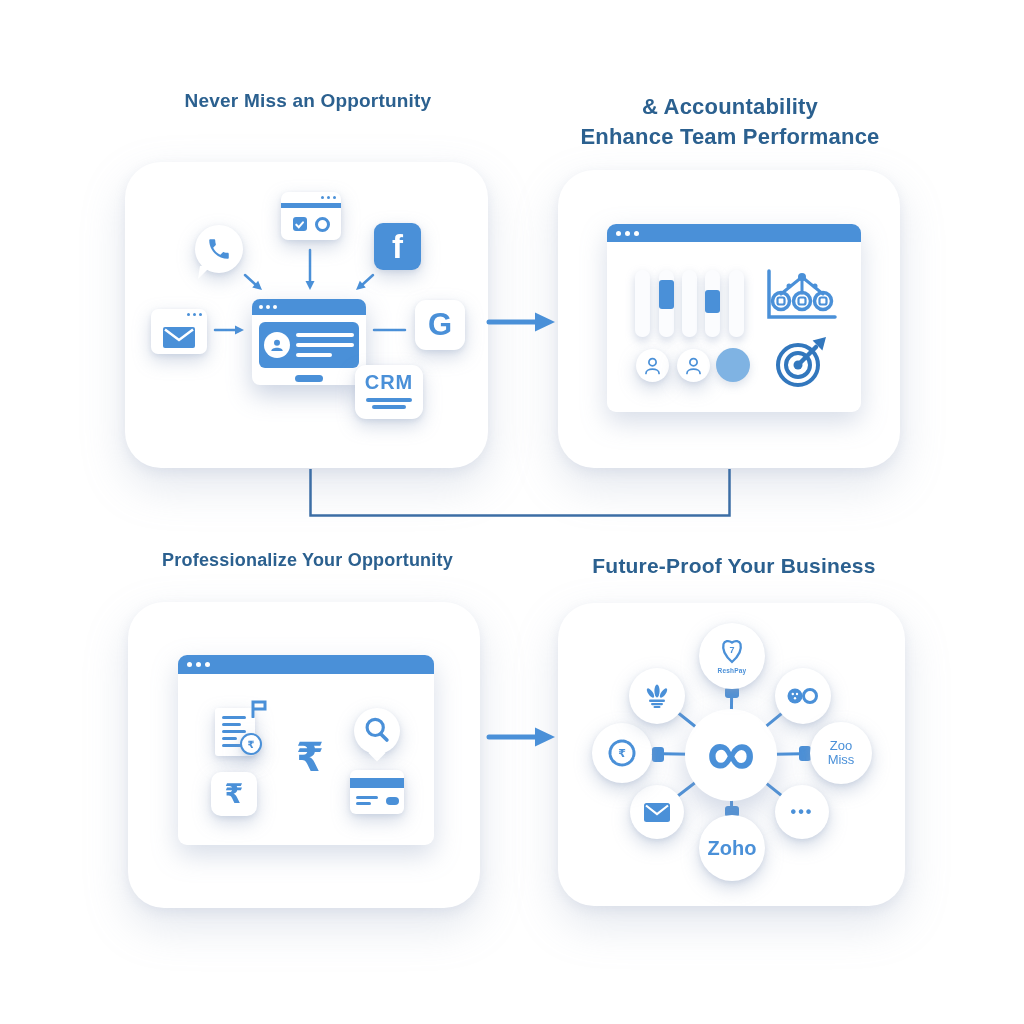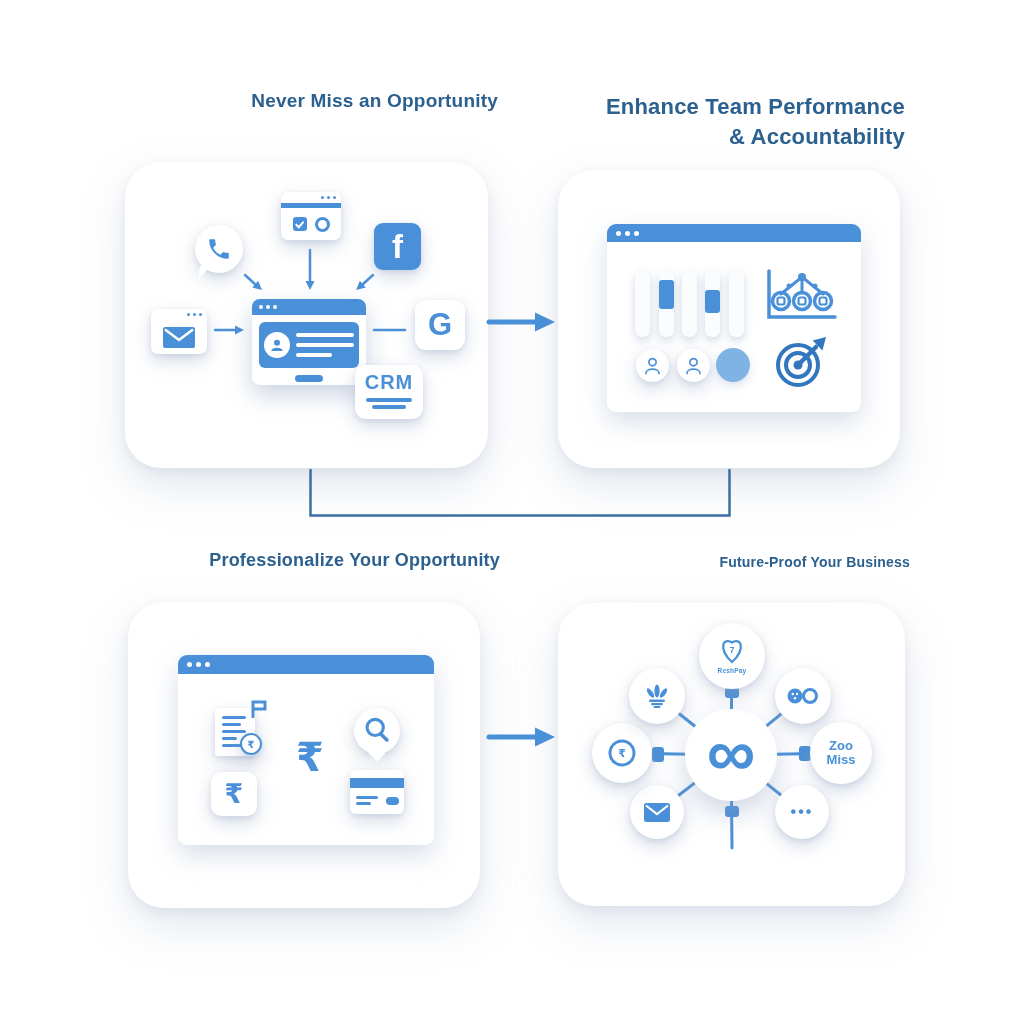--- a/index.html
+++ b/index.html
@@ -1,20 +1,20 @@
 <!DOCTYPE html>
 <html style="--accent: #4a90d8; --accent-dark: #3277bd; --light-blue: #7fb3e3; --title: #2b608f; --connector: #3c6ea5; --card-bg: #ffffff;"><head>
 <meta charset="utf-8">
 <style>
 :root{--accent:#4a90d8;--accent-dark:#3277bd;--light-blue:#7fb3e3;--title:#2b608f;--connector:#3c6ea5;--card-bg:#ffffff}
 *{margin:0;padding:0;box-sizing:border-box}
 body{background:#fff;font-family:"Liberation Sans","DejaVu Sans",sans-serif}
 #canvas{position:relative;width:1024px;height:1024px;background:#fff;overflow:hidden;font-family:"Liberation Sans","DejaVu Sans",sans-serif}
 .abs{position:absolute}
-.title{position:absolute;text-align:right;font-weight:700;color:var(--title);letter-spacing:.2px}
+.title{position:absolute;text-align:center;font-weight:700;color:var(--title);letter-spacing:.2px}
 .card{position:absolute;background:var(--card-bg);border-radius:36px;box-shadow:0 18px 44px rgba(148,163,190,.26),0 4px 12px rgba(148,163,190,.16)}
 .tile{position:absolute;background:#fff;box-shadow:0 7px 18px rgba(140,158,190,.38),0 2px 5px rgba(140,158,190,.22)}
 .round{border-radius:50%}
 .flex-c{display:flex;align-items:center;justify-content:center}
 .col{flex-direction:column}
 #links{position:absolute;left:0;top:0;pointer-events:none}
 .sa{stroke:var(--accent);fill:none;stroke-linecap:round}
 .fa{fill:var(--accent)}
 .sc{stroke:var(--connector);fill:none}
 .sad{stroke:var(--accent-dark);fill:none;stroke-linecap:round}
@@ -43,38 +43,38 @@
 .blue-circle{position:absolute;width:34px;height:34px;border-radius:50%;background:var(--light-blue);box-shadow:0 4px 10px rgba(140,158,190,.3)}
 .doc-line{height:3px;border-radius:1.5px;background:var(--accent);margin-bottom:4px}
 .mag-bubble::after{content:"";position:absolute;left:17px;bottom:-5px;width:12px;height:12px;background:#fff;transform:rotate(45deg)}
 .rupee-big{position:absolute;width:40px;text-align:center;font-size:40px;font-weight:700;color:var(--accent);line-height:1}
 .cc-stripe{position:absolute;left:0;right:0;top:8px;height:10px;background:var(--accent)}
 .cc-line{position:absolute;height:3px;border-radius:1.5px;background:var(--accent)}
 .cc-chip{position:absolute;width:13px;height:8px;border-radius:4px;background:var(--accent)}
 
 .hub-sym{font-size:68px;font-weight:700;color:var(--accent);line-height:1;margin-top:-6px}
 .sat-label{font-size:6.5px;font-weight:700;color:var(--accent);margin-top:1px;letter-spacing:.2px}
-.books-line{font-size:13px;font-weight:700;color:var(--accent);line-height:14px}
+.books-line{font-size:13px;font-weight:400;color:var(--accent);line-height:14px}
 .zoho-label{font-size:20px;font-weight:700;color:var(--accent)}
 .more-label{font-size:16px;font-weight:700;color:var(--accent);letter-spacing:2px}
 .seven{position:absolute;left:0;right:0;top:16px;text-align:center;font-size:9px;font-weight:700;color:var(--accent)}
 .seal-sym{position:absolute;left:0;right:0;top:0;bottom:0;display:flex;align-items:center;justify-content:center;font-size:11px;font-weight:700;color:var(--accent)}
 </style>
 </head>
 <body>
 
 <div id="canvas">
 
   <div class="title" style="left:118px;top:90px;width:380px;font-size:19px">Never Miss an Opportunity</div>
   <div class="title" style="left:555px;top:92px;width:350px;font-size:22px;line-height:30px">
+    <div>&amp; Accountability</div>
     <div>Enhance Team Performance</div>
-    <div>&amp; Accountability</div>
   </div>
   <div class="title" style="left:115px;top:550px;width:385px;font-size:18px">Professionalize Your Opportunity</div>
-  <div class="title" style="left:558px;top:554px;width:352px;font-size:14px">Future-Proof Your Business</div>
+  <div class="title" style="left:558px;top:554px;width:352px;font-size:21px">Future-Proof Your Business</div>
 
   <div class="card" style="left:125px;top:162px;width:363px;height:306px"></div>
   <div class="card" style="left:558px;top:170px;width:342px;height:298px"></div>
   <div class="card" style="left:128px;top:602px;width:352px;height:306px"></div>
   <div class="card" style="left:558px;top:603px;width:347px;height:303px"></div>
 
   <svg id="links" width="1024" height="1024">
     <g>
       <path class="sc" d="M310.5,469 V515.5 H729.5 V469" stroke-width="2.5"></path>
     </g>
@@ -327,20 +327,23 @@
 
   <div class="tile round flex-c col" style="left:810px;top:722px;width:62px;height:62px">
     <span class="books-line">Zoo</span>
     <span class="books-line">Miss</span>
   </div>
 
   <div class="tile round flex-c" style="left:775px;top:785px;width:54px;height:54px">
     <span class="more-label">•••</span>
   </div>
 
+  <div class="tile round flex-c" style="left:699px;top:815px;width:66px;height:66px">
+    <span class="zoho-label">Zoho</span>
+  </div>
 
   <div class="tile round flex-c" style="left:630px;top:785px;width:54px;height:54px">
     <svg width="26" height="19" viewBox="0 0 26 19">
       <rect class="fa" x="0" y="0" width="26" height="19" rx="2.5"></rect>
       <path d="M2,2.5 L13,11 L24,2.5" stroke="#fff" stroke-width="2.2" fill="none"></path>
     </svg>
   </div>
 
   <div class="tile round flex-c" style="left:592px;top:723px;width:60px;height:60px;position:absolute">
     <div style="position:relative;width:32px;height:32px">

